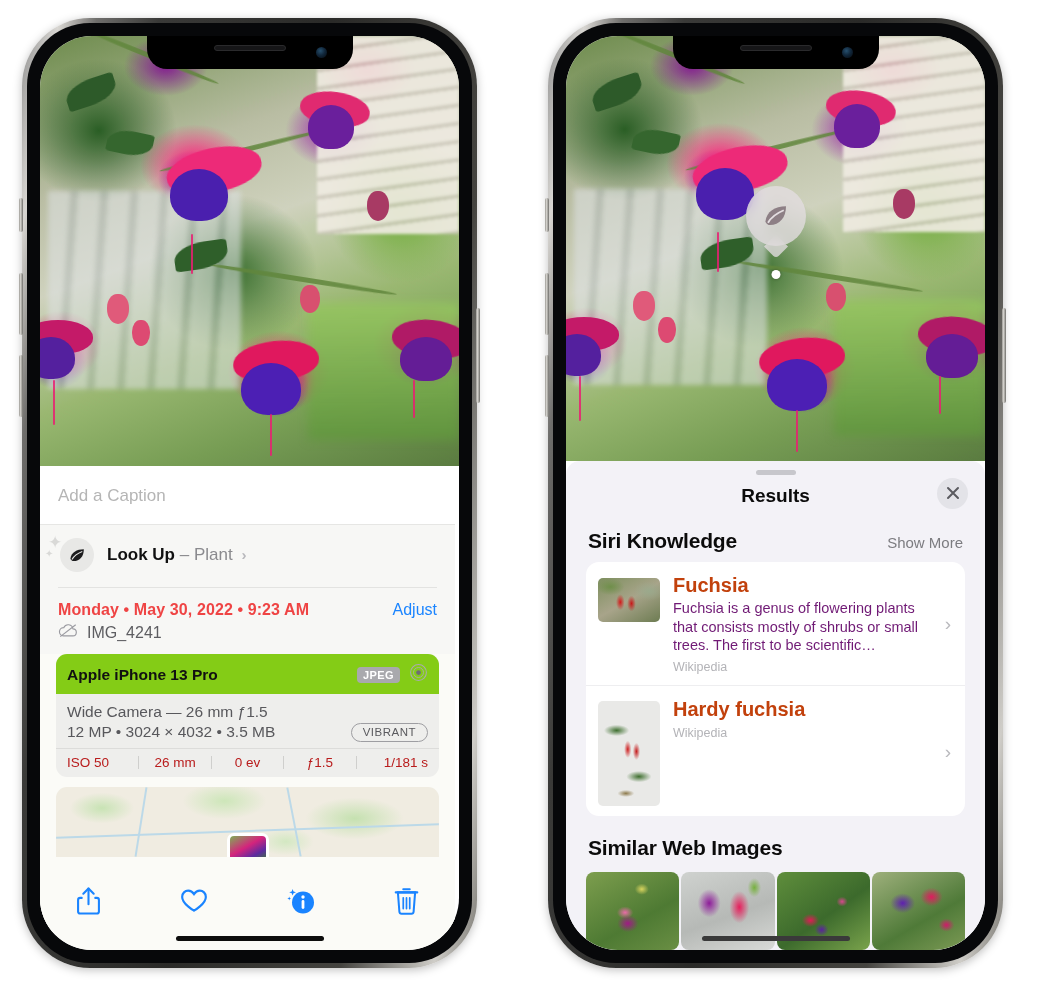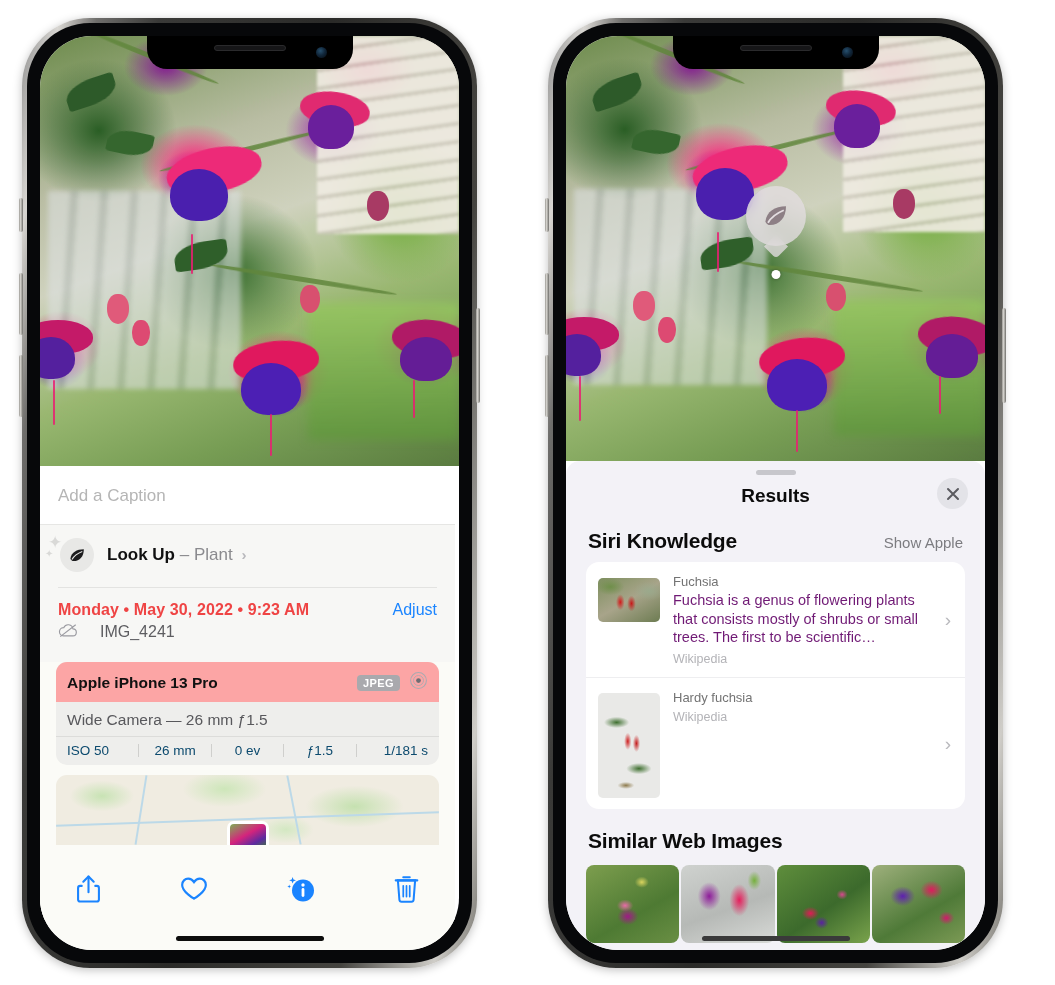--- a/index.html
+++ b/index.html
@@ -146,50 +146,50 @@
   .chev-s { color: #b9b9bd; font-size: 15px; margin-left: 4px; }
 
   .meta-block { padding: 0 18px; background: #f7f7f5; }
   .meta-div { height: 1px; background: #e3e3e1; margin: 0 0 0 0; }
   .date-row {
     display: flex; align-items: baseline; justify-content: space-between;
     padding: 13px 0 1px 0;
   }
   .date-text { font-size: 16px; font-weight: 600; color: #ef4444; letter-spacing: .1px; }
   .adjust { font-size: 16px; color: #1a84ff; }
-  .fname-row { display: flex; align-items: flex-start; gap: 22px; padding: 3px 0 20px 0; }
+  .fname-row { display: flex; align-items: center; gap: 9px; padding: 3px 0 12px 0; }
   .fname { font-size: 16px; color: #5d5d61; }
 
   .exif-card {
     margin: 0 16px 10px 16px;
     background: #eeeeec; border-radius: 11px; overflow: hidden;
   }
   .exif-head {
     display: flex; align-items: center; justify-content: space-between;
     padding: 9px 11px 8px 11px;
-    background: #fca5a5;
+    background: #84cc16;
   }
   .exif-dev { font-size: 15.5px; font-weight: 700; color: #111; }
   .exif-head-right { display: flex; align-items: center; gap: 9px; }
   .badge-jpeg {
     background: #a9a9ad; color: #fff; font-size: 11px; font-weight: 700;
     padding: 2px 6px; border-radius: 4px; letter-spacing: .4px; text-align: center;
   }
   .exif-body { padding: 8px 11px 6px 11px; }
   .exif-line { font-size: 15.5px; color: #58585c; padding: 1px 0; }
   .exif-l2 { display: flex; align-items: center; justify-content: space-between; }
   .vibrant {
     border: 1px solid #9e9ea2; color: #5a5a5e; font-size: 11.5px;
     padding: 2.5px 11px; border-radius: 11px; letter-spacing: .5px;
   }
   .exif-foot {
     display: flex; align-items: center; border-top: 1px solid #dcdcda;
     padding: 6px 11px 7px 11px;
   }
-  .exif-foot span { flex: 1; text-align: center; font-size: 13.5px; color: #0c4a6e; }
+  .exif-foot span { flex: 1; text-align: center; font-size: 13.5px; color: #b91c1c; }
   .exif-foot span:first-child { text-align: left; }
   .exif-foot span:last-child { text-align: right; }
   .exif-sep { flex: 0 0 1px !important; height: 13px; background: #cfcfcd; }
 
   .map-thumb {
     position: relative; margin: 0 16px; height: 70px;
     border-radius: 11px 11px 0 0; overflow: hidden;
     background:
       radial-gradient(ellipse 46px 22px at 12% 30%, #c8e3b4 0%, rgba(200,227,180,0) 70%),
       radial-gradient(ellipse 60px 26px at 44% 20%, #cde6b9 0%, rgba(205,230,185,0) 70%),
@@ -279,21 +279,21 @@
     width: 62px; height: 105px; margin-top: 3px;
     background:
       radial-gradient(ellipse 5px 12px at 48% 46%, #cf1f20 0%, rgba(207,31,32,0) 72%),
       radial-gradient(ellipse 5px 12px at 62% 48%, #c41c1d 0%, rgba(196,28,29,0) 72%),
       radial-gradient(ellipse 18px 8px at 30% 28%, #3f7030 0%, rgba(63,112,48,0) 70%),
       radial-gradient(ellipse 18px 8px at 66% 72%, #3f7030 0%, rgba(63,112,48,0) 70%),
       radial-gradient(ellipse 12px 5px at 45% 88%, #8d7a4c 0%, rgba(141,122,76,0) 70%),
       #e9e9e7;
   }
   .know-body { flex: 1 1 auto; min-width: 0; }
-  .know-title { font-size: 13px; font-weight: 400; color: #737373; margin-bottom: 2px; }
+  .know-title { font-size: 20px; font-weight: 700; color: #c2410c; margin-bottom: 2px; }
   .know-desc { font-size: 14.5px; color: #701a75; line-height: 1.28; }
   .know-src { font-size: 12.5px; color: #b3b3b7; margin-top: 5px; }
   .know-chev { flex: 0 0 auto; align-self: center; color: #b9b9bd; font-size: 19px; padding-right: 4px; }
 
   .sim-strip { display: flex; gap: 2px; padding: 0 20px; margin-top: 6px; }
   .sim-img { flex: 1 1 0; height: 78px; border-radius: 8px; }
   .sim1 {
     background:
       radial-gradient(ellipse 16px 13px at 45% 66%, #a01a86 0%, rgba(160,26,134,0) 66%),
       radial-gradient(ellipse 12px 9px at 42% 52%, #e86ba8 0%, rgba(232,107,168,0) 68%),
@@ -418,20 +418,24 @@
                   <svg width="19" height="19" viewBox="0 0 24 24" aria-hidden="true">
                     <circle cx="12" cy="12" r="10" fill="none" stroke="#aaaab0" stroke-width="1.3"></circle>
                     <circle cx="12" cy="12" r="6.3" fill="none" stroke="#aaaab0" stroke-width="1.1"></circle>
                     <circle cx="12" cy="12" r="3" fill="#6e6e74"></circle>
                   </svg>
                 </span>
               </div>
             </div>
             <div class="exif-body">
               <div class="exif-line">Wide Camera — 26 mm ƒ1.5</div>
+              <div class="exif-l2">
+                <div class="exif-line">12 MP • 3024 × 4032 • 3.5 MB</div>
+                <div class="vibrant">VIBRANT</div>
+              </div>
             </div>
             <div class="exif-foot">
               <span>ISO 50</span>
               <span class="exif-sep"></span>
               <span>26 mm</span>
               <span class="exif-sep"></span>
               <span>0 ev</span>
               <span class="exif-sep"></span>
               <span>ƒ1.5</span>
               <span class="exif-sep"></span>
@@ -545,21 +549,21 @@
             <div class="sheet-title">Results</div>
             <div class="close-btn">
               <svg width="16" height="16" viewBox="0 0 16 16" aria-hidden="true">
                 <path d="M3 3 L13 13 M13 3 L3 13" stroke="#5b5b60" stroke-width="2" stroke-linecap="round"></path>
               </svg>
             </div>
           </div>
 
           <div class="sec-head">
             <div class="sec-title">Siri Knowledge</div>
-            <div class="show-more">Show Apple</div>
+            <div class="show-more">Show More</div>
           </div>
 
           <div class="know-card">
             <div class="know-row">
               <div class="thumb t1"></div>
               <div class="know-body">
                 <div class="know-title">Fuchsia</div>
                 <div class="know-desc">Fuchsia is a genus of flowering plants that consists mostly of shrubs or small trees. The first to be scientific…</div>
                 <div class="know-src">Wikipedia</div>
               </div>

